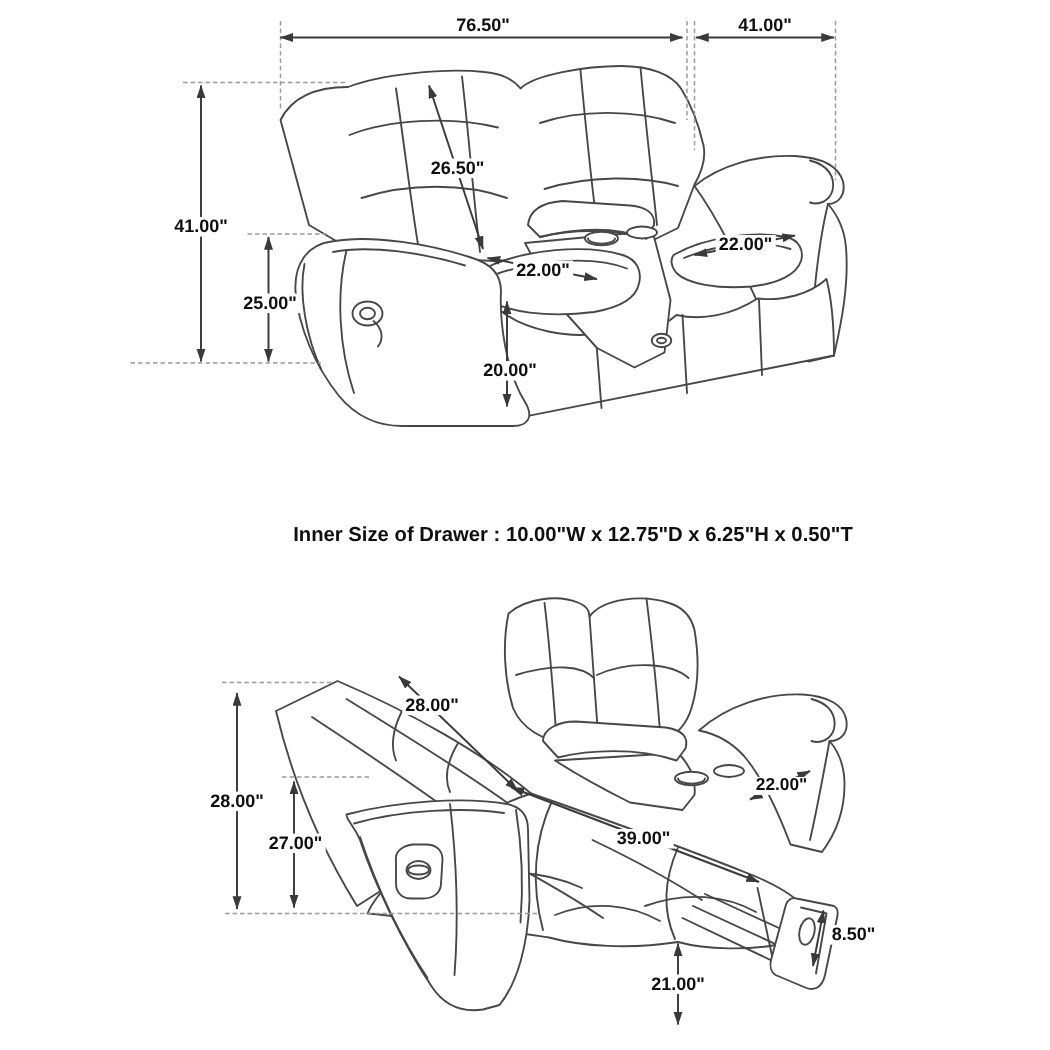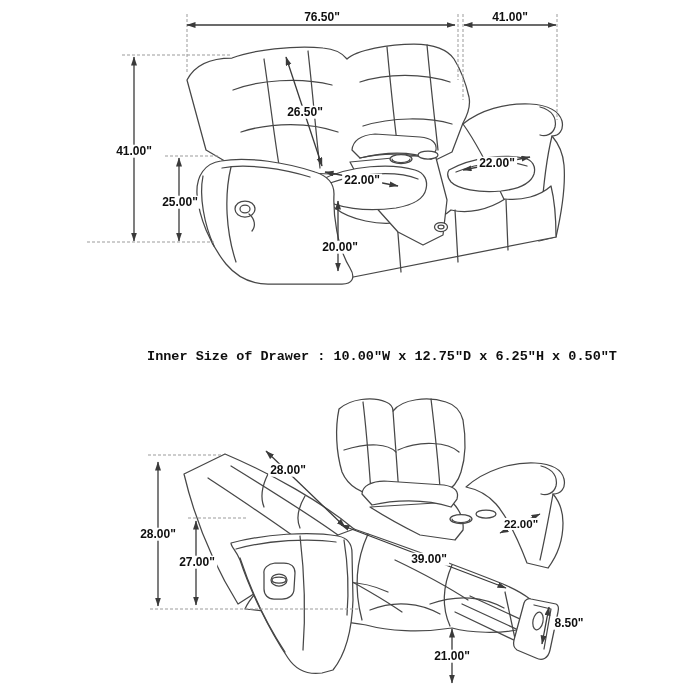--- a/index.html
+++ b/index.html
@@ -9,21 +9,21 @@
   }
   #art{position:absolute;left:0;top:0;}
   .dim{
     position:absolute;transform:translate(-50%,-50%);
     font-weight:bold;font-size:12px;line-height:1.05;color:#0f0f0f;
     background:#ffffff;padding:0 2px;white-space:nowrap;letter-spacing:0;
   }
   .dim.small{font-size:11.5px;}
   .note{
     position:absolute;transform:translate(-50%,-50%);
-    font-weight:bold;font-size:13.5px;color:#0f0f0f;white-space:nowrap;background:#fff;font-family:Liberation Mono, monospace;
+    font-weight:bold;font-size:13.5px;color:#0f0f0f;white-space:nowrap;background:#fff;
   }
   svg path, svg line, svg ellipse, svg polyline{vector-effect:non-scaling-stroke;}
 </style>
 </head>
 <body>
 
 <div id="stage">
 
   <svg id="art" width="700" height="700" viewBox="0 0 700 700">
     <defs>

